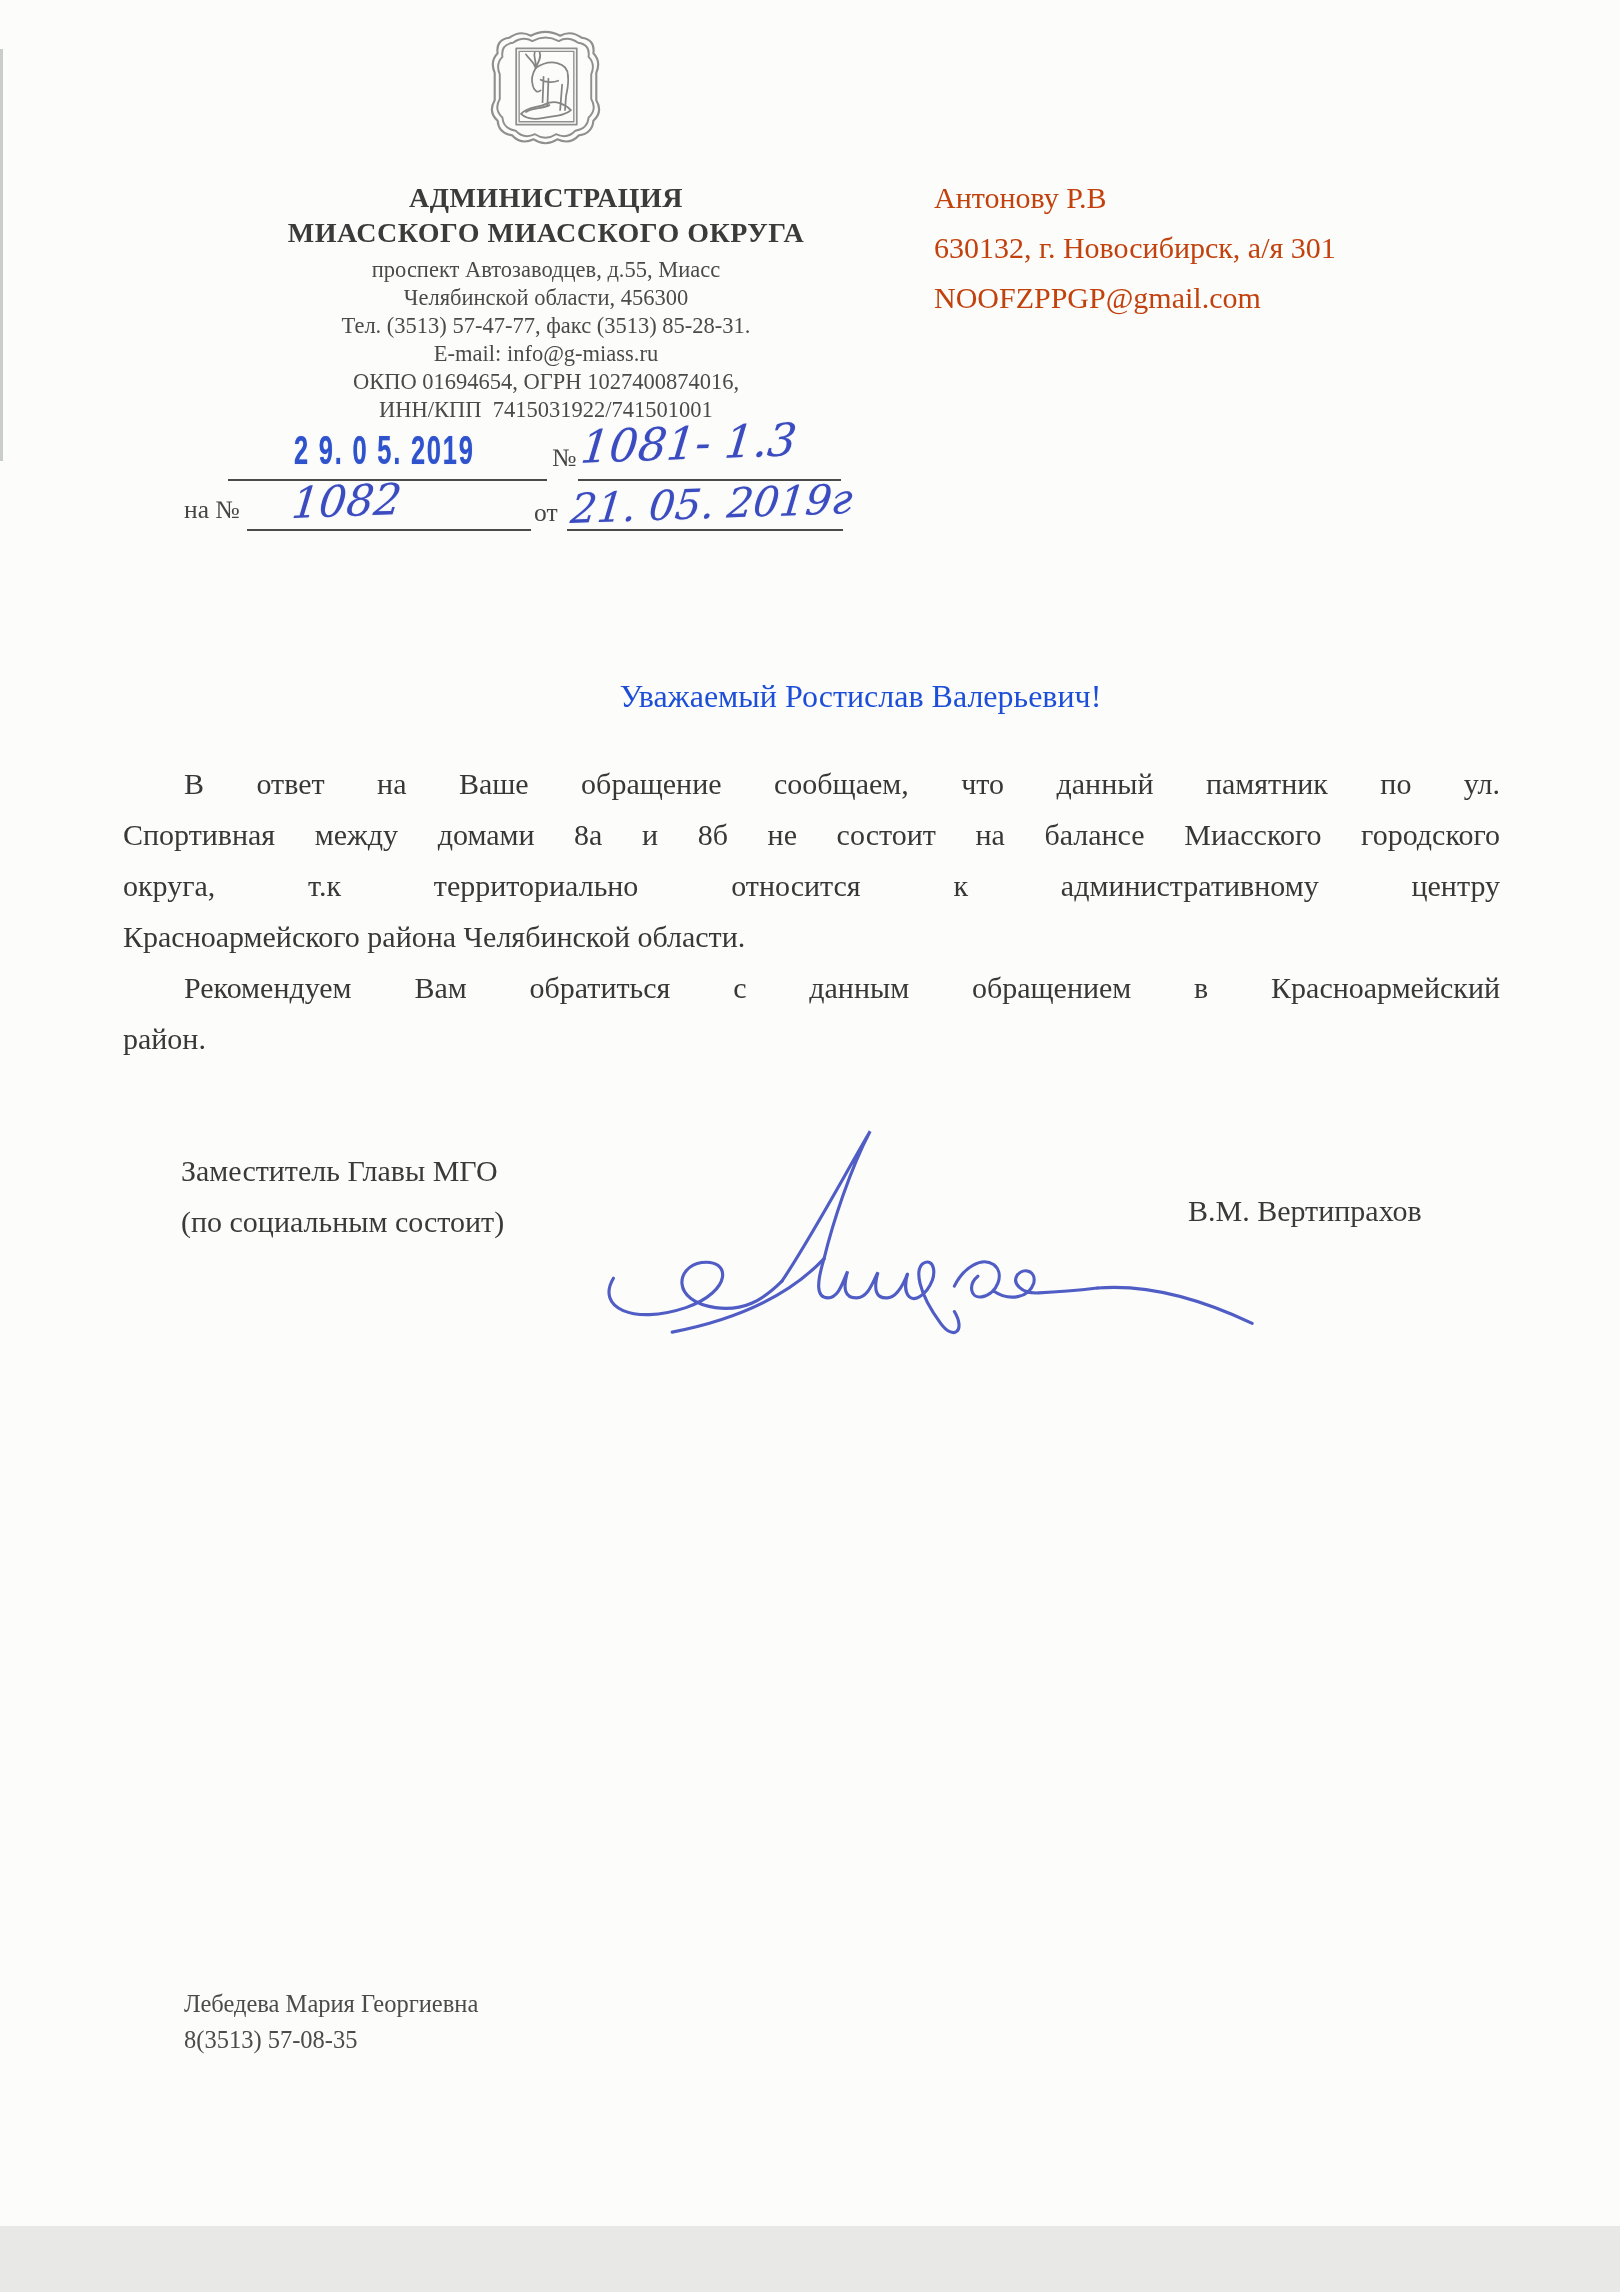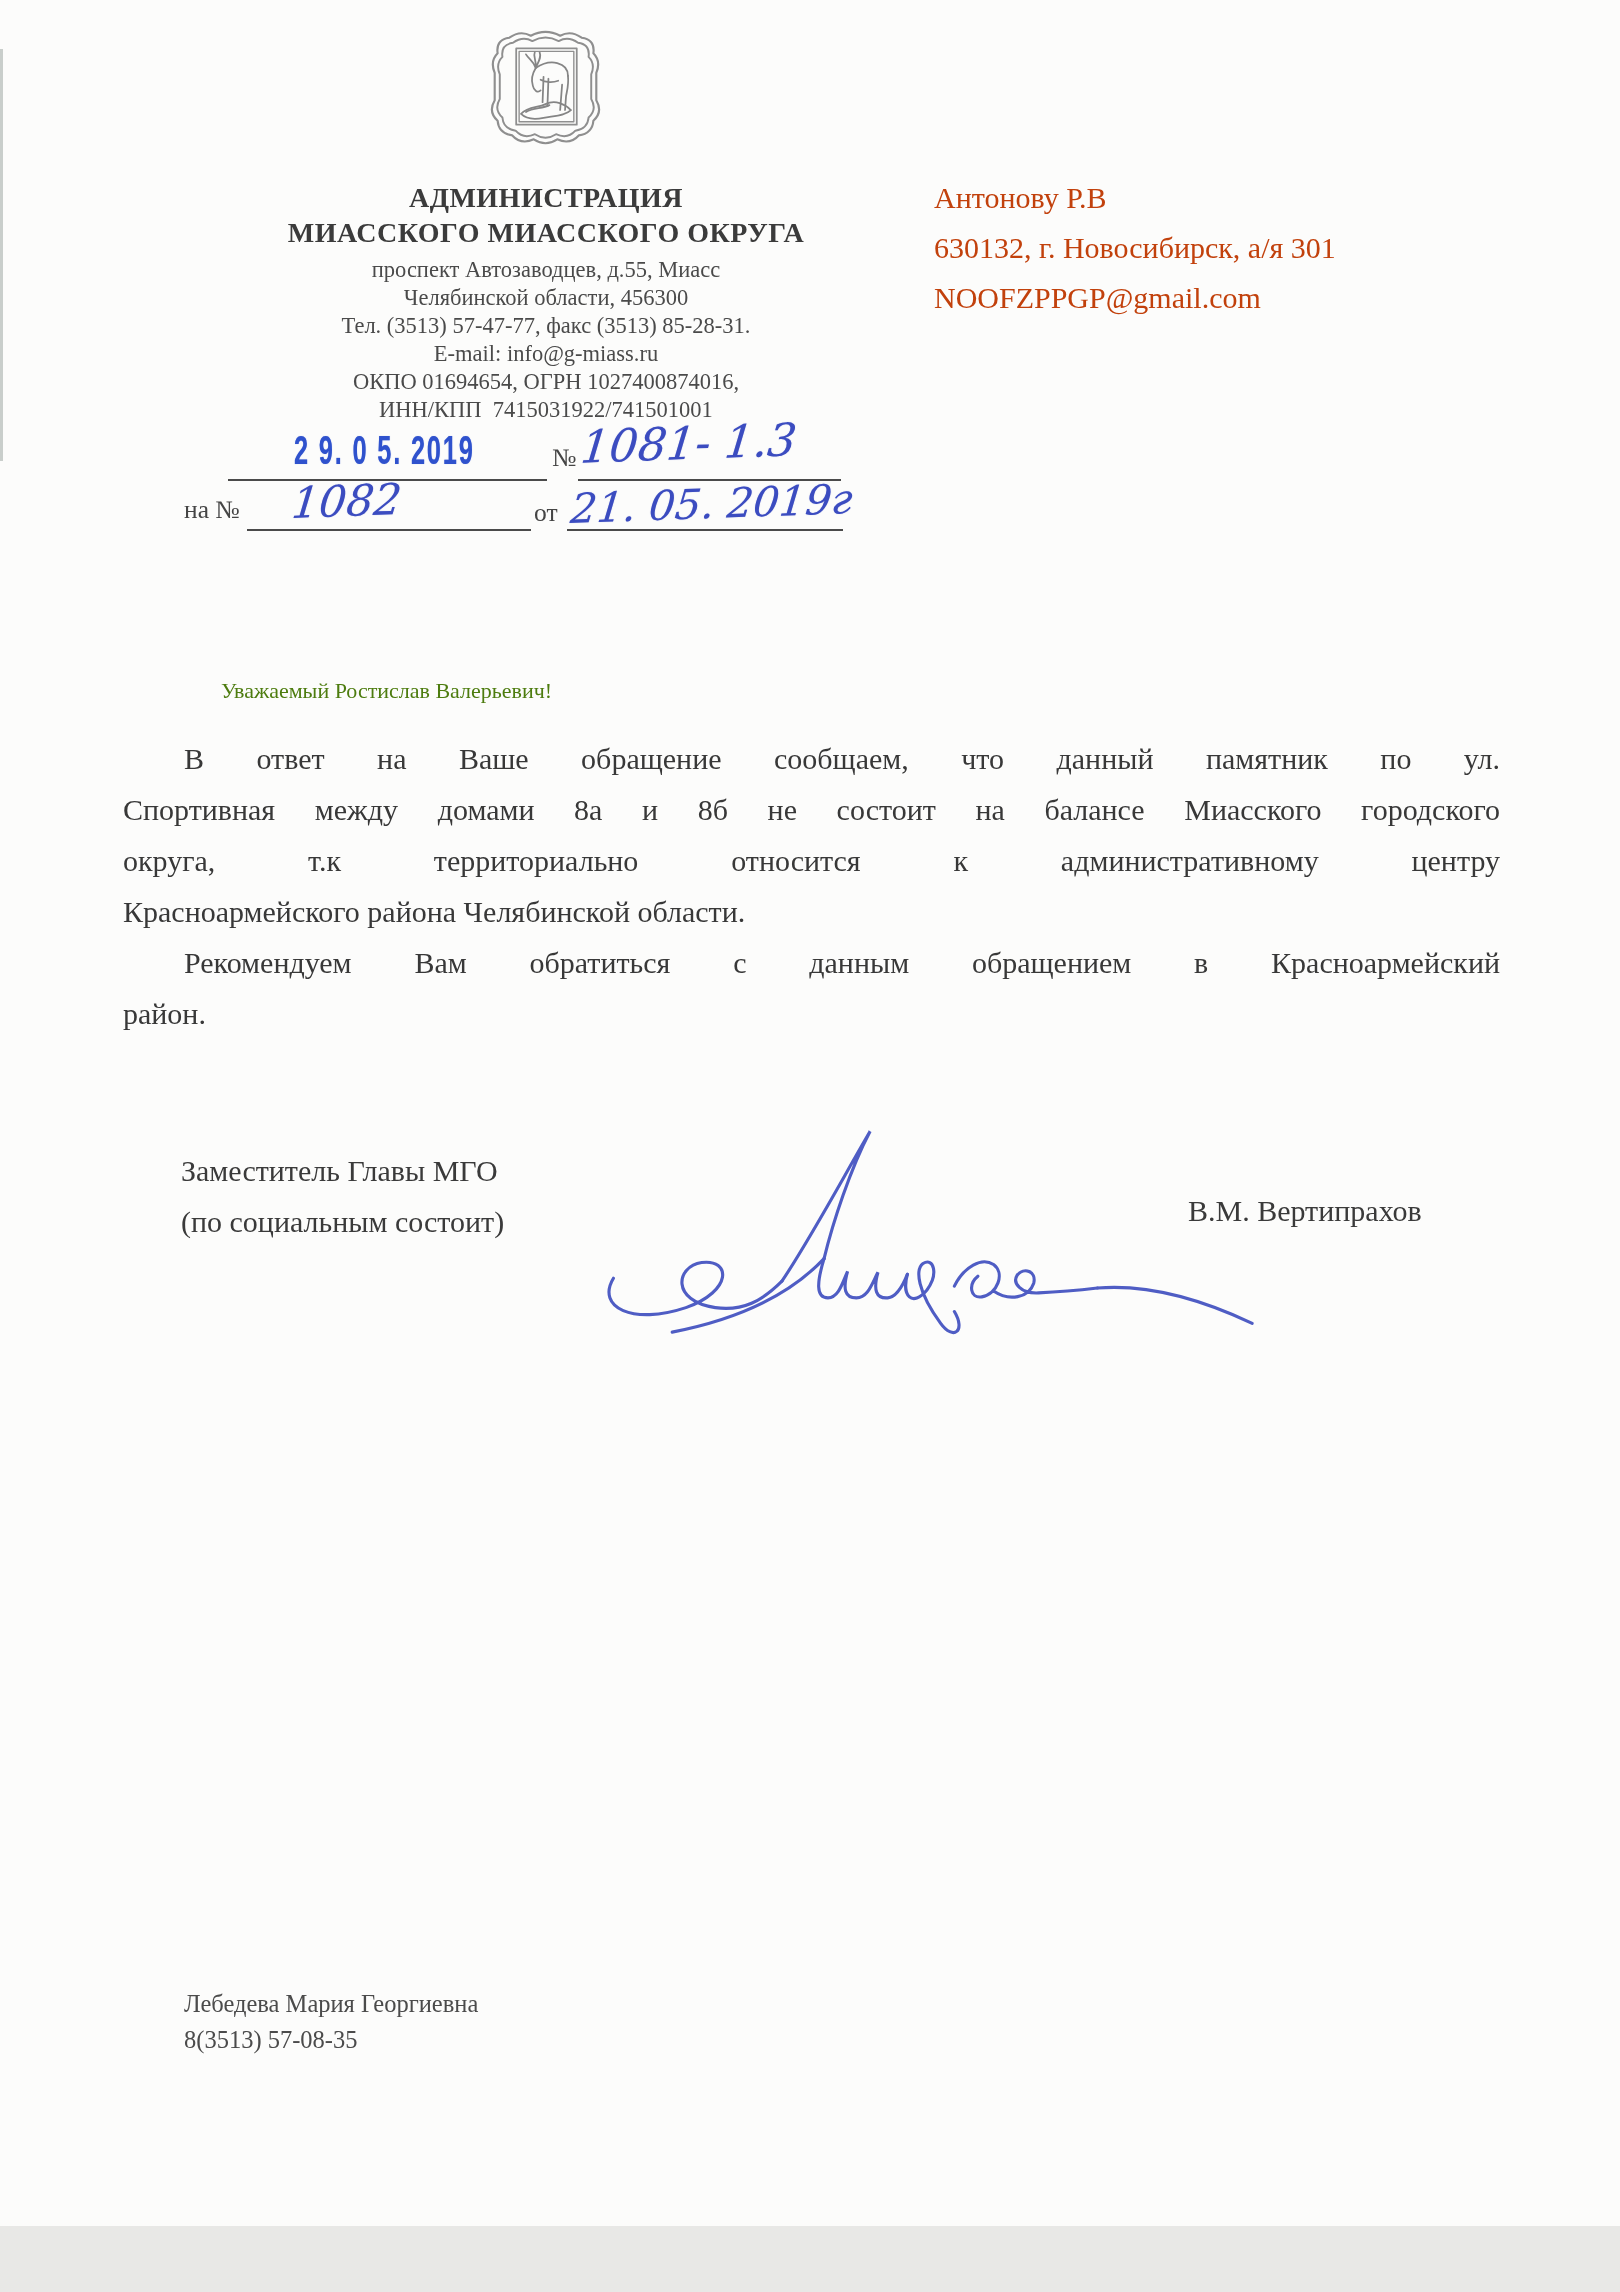--- a/index.html
+++ b/index.html
@@ -38,24 +38,24 @@
     font-family:"DejaVu Serif",serif;font-style:italic;
     color:#3b4cc0;white-space:nowrap;
     transform:rotate(-2deg) skewX(-8deg);
     text-shadow:0 0 1px rgba(59,76,192,.4);
   }
   .uline{position:absolute;height:0;border-bottom:2px solid #4a4a4a;}
   
   .salutation{
     position:absolute;left:123px;top:678px;width:1377px;
     padding-left:98px;box-sizing:border-box;
-    text-align:left;font-size:22px;color:#4d7c0f;
+    text-align:center;font-size:32px;color:#1d4ed8;
   }
   .body-text{
-    position:absolute;left:123px;top:733px;width:1377px;
+    position:absolute;left:123px;top:758px;width:1377px;
     font-size:30px;color:#383838;
   }
   .line{height:51px;line-height:51px;white-space:nowrap;}
   .line.justify{white-space:normal;text-align:justify;text-align-last:justify;}
   .line.indent{text-indent:61px;}
   
   .sig-title{
     position:absolute;left:181px;top:1145px;
     font-size:30px;line-height:51px;color:#3a3a3a;
   }

